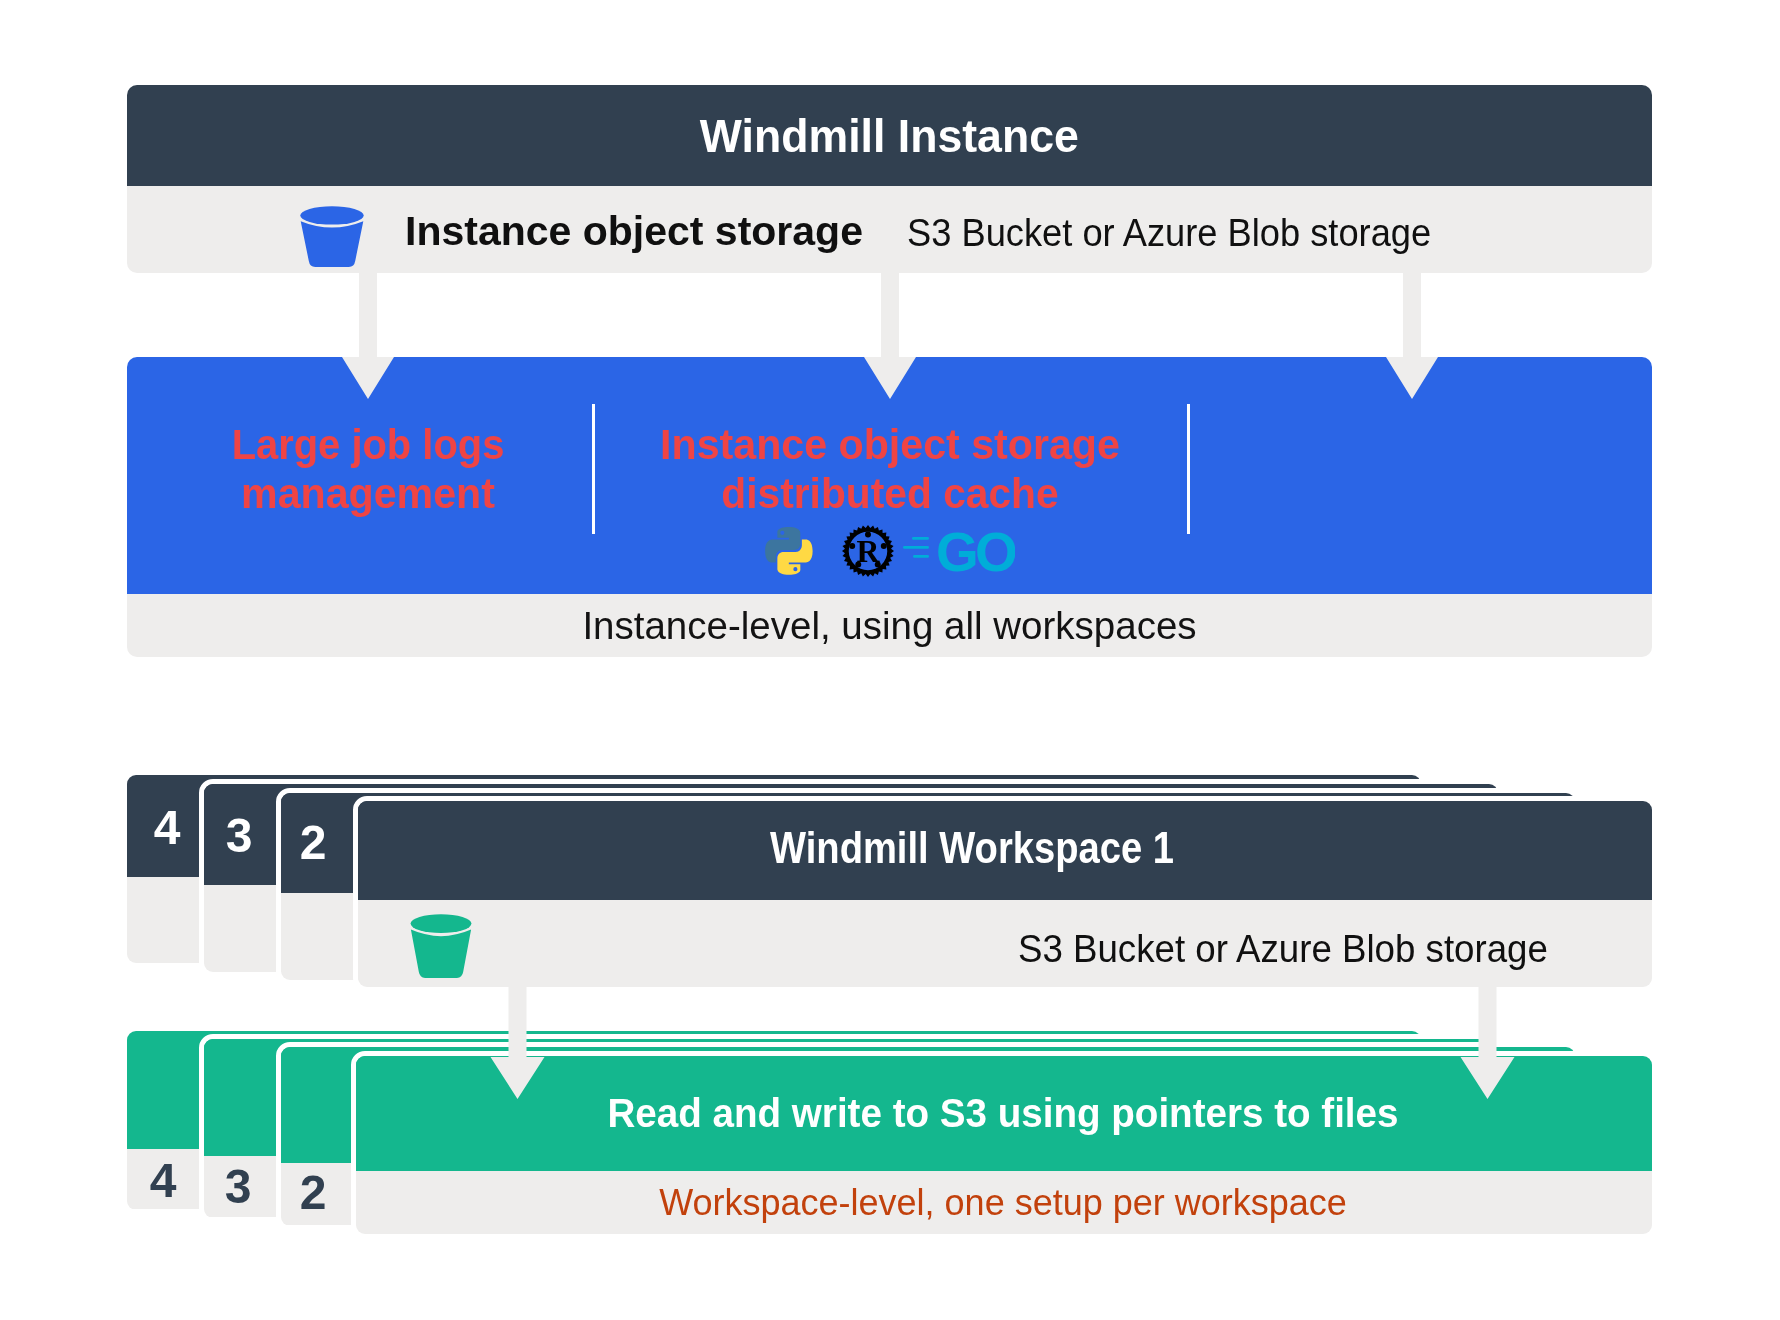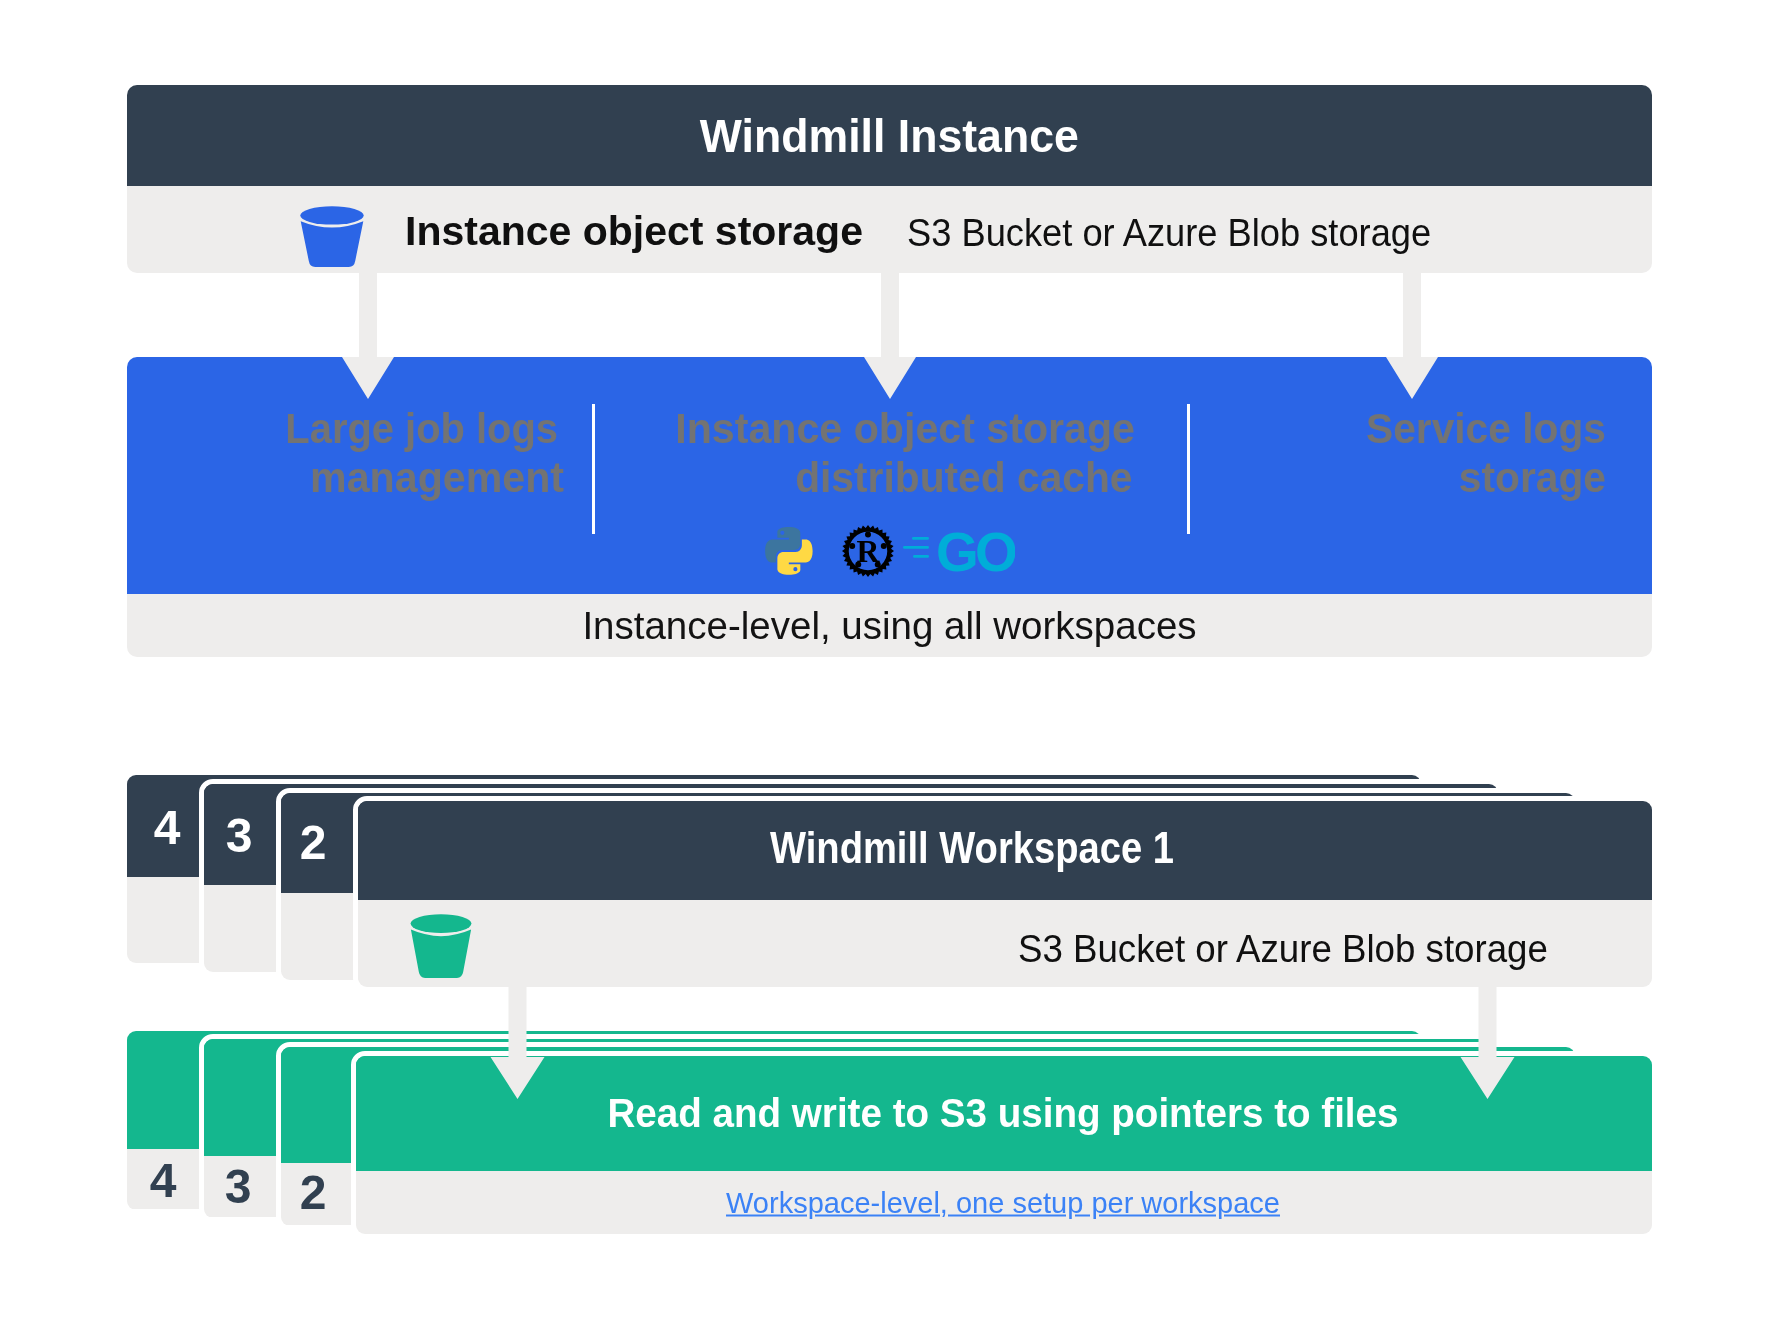--- a/index.html
+++ b/index.html
@@ -10,35 +10,35 @@
         border-radius:10px 10px 0 0;color:#fff;font-weight:bold;font-size:46px;
         display:flex;align-items:center;justify-content:center;}
   .band1{left:127px;top:186px;width:1525px;height:87px;background:#eeedec;
          border-radius:0 0 10px 10px;}
   .blue{left:127px;top:357px;width:1525px;height:237px;background:#2b65e6;
         border-radius:10px 10px 0 0;}
   .band2{left:127px;top:594px;width:1525px;height:63px;background:#eeedec;
          border-radius:0 0 10px 10px;color:#131313;font-size:38.5px;
          display:flex;align-items:center;justify-content:center;}
   .vdiv{width:3px;background:#fff;top:404px;height:130px;}
-  .bcol{color:#737373;font-weight:bold;font-size:42px;line-height:49px;text-align:right;top:404px;}
+  .bcol{color:#ef4444;font-weight:bold;font-size:42px;line-height:49px;text-align:center;top:420px;}
   .lbl{font-weight:bold;font-size:40px;color:#101010;}
   .sub{font-size:39px;color:#101010;}
   .num{font-weight:bold;font-size:48px;transform:translate(-50%,-50%);z-index:10;}
   .numw{color:#fff;}
   .numd{color:#314050;}
   .card{box-sizing:border-box;border:5px solid #fff;border-radius:14px;overflow:hidden;}
   .chead{width:100%;height:99px;background:#314050;}
   .cbody{width:100%;height:87px;background:#eeedec;}
   .ghead{width:100%;height:115px;background:#14b78e;}
   .gbody{width:100%;height:63px;background:#eeedec;}
   .arrow{z-index:12;}
   .wtitle{color:#fff;font-weight:bold;font-size:44px;transform-origin:center;transform:translate(-50%,-50%) scaleX(0.867);z-index:10;white-space:nowrap;}
   .gtext{color:#fff;font-weight:bold;font-size:40px;transform-origin:center;transform:translate(-50%,-50%) scaleX(0.9645);z-index:10;white-space:nowrap;}
-  .gsub{color:#3b82f6;font-size:29px;transform:translate(-50%,-50%);z-index:10;white-space:nowrap;text-decoration:underline;}
+  .gsub{color:#c2410c;font-size:36px;transform:translate(-50%,-50%);z-index:10;white-space:nowrap;}
 </style>
 </head>
 <body>
 <div class="page">
 
   <div class="abs hdr1">
       <span style="display:inline-block;transform:scaleX(0.97);">Windmill Instance</span>
     </div>
   <div class="abs band1"></div>
   <svg class="abs" style="left:300px;top:206px;" width="64" height="61" viewBox="0 0 64 61">
@@ -61,24 +61,20 @@
   <div class="abs blue"></div>
   <div class="abs vdiv" style="left:592px;"></div>
   <div class="abs vdiv" style="left:1187px;"></div>
   <div class="abs bcol" style="left:168px;width:400px;">
       <div style="transform:scaleX(0.95);">Large job logs</div>
       <div style="transform:scaleX(0.98);">management</div>
     </div>
   <div class="abs bcol" style="left:640px;width:500px;">
       <div style="transform:scaleX(0.98);">Instance object storage</div>
       <div style="transform:scaleX(0.97);">distributed cache</div>
-    </div>
-  <div class="abs bcol" style="left:1212px;width:400px;">
-      <div style="transform:scaleX(0.97);">Service logs</div>
-      <div style="transform:scaleX(0.97);">storage</div>
     </div>
 
   <svg class="abs" style="left:765px;top:527px;z-index:3;" width="48" height="48" viewBox="9 9 93 93">
     <path fill="#3c759f" d="M54.92 9.19c-23.4 0-21.94 10.15-21.94 10.15l.03 10.51h22.33v3.16H24.14s-14.97-1.7-14.97 21.9 13.07 22.77 13.07 22.77h7.8v-10.96s-.42-13.07 12.86-13.07h22.15s12.44.2 12.44-12.02V21.3S79.38 9.19 54.92 9.19zM42.61 16.26a4.02 4.02 0 1 1 0 8.04 4.02 4.02 0 0 1 0-8.04z"></path>
     <path fill="#ffd944" d="M55.55 101.72c23.4 0 21.94-10.15 21.94-10.15l-.03-10.51H55.13V77.9h31.2s14.97 1.7 14.97-21.9-13.07-22.77-13.07-22.77h-7.8v10.96s.42 13.07-12.86 13.07H45.42s-12.44-.2-12.44 12.02v20.28s-1.89 12.16 22.57 12.16zM67.86 94.65a4.02 4.02 0 1 1 0-8.04 4.02 4.02 0 0 1 0 8.04z"></path>
   </svg>
 
   <svg class="abs" style="left:842px;top:525px;z-index:3;" width="52" height="52" viewBox="0 0 54 54">
     <path fill-rule="evenodd" fill="#000" d="M27.0 0.0L29.4 3.1L32.3 0.5L34.0 4.0L37.3 2.1L38.3 5.8L42.0 4.6L42.2 8.4L46.1 7.9L45.6 11.8L49.4 12.0L48.2 15.7L51.9 16.7L50.0 20.0L53.5 21.7L50.9 24.6L54.0 27.0L50.9 29.4L53.5 32.3L50.0 34.0L51.9 37.3L48.2 38.3L49.4 42.0L45.6 42.2L46.1 46.1L42.2 45.6L42.0 49.4L38.3 48.2L37.3 51.9L34.0 50.0L32.3 53.5L29.4 50.9L27.0 54.0L24.6 50.9L21.7 53.5L20.0 50.0L16.7 51.9L15.7 48.2L12.0 49.4L11.8 45.6L7.9 46.1L8.4 42.2L4.6 42.0L5.8 38.3L2.1 37.3L4.0 34.0L0.5 32.3L3.1 29.4L0.0 27.0L3.1 24.6L0.5 21.7L4.0 20.0L2.1 16.7L5.8 15.7L4.6 12.0L8.4 11.8L7.9 7.9L11.8 8.4L12.0 4.6L15.7 5.8L16.7 2.1L20.0 4.0L21.7 0.5L24.6 3.1ZM47 27A20 20 0 1 0 7 27A20 20 0 1 0 47 27Z"></path>
     <circle cx="27.0" cy="9.8" r="3.1" fill="#000"></circle>

